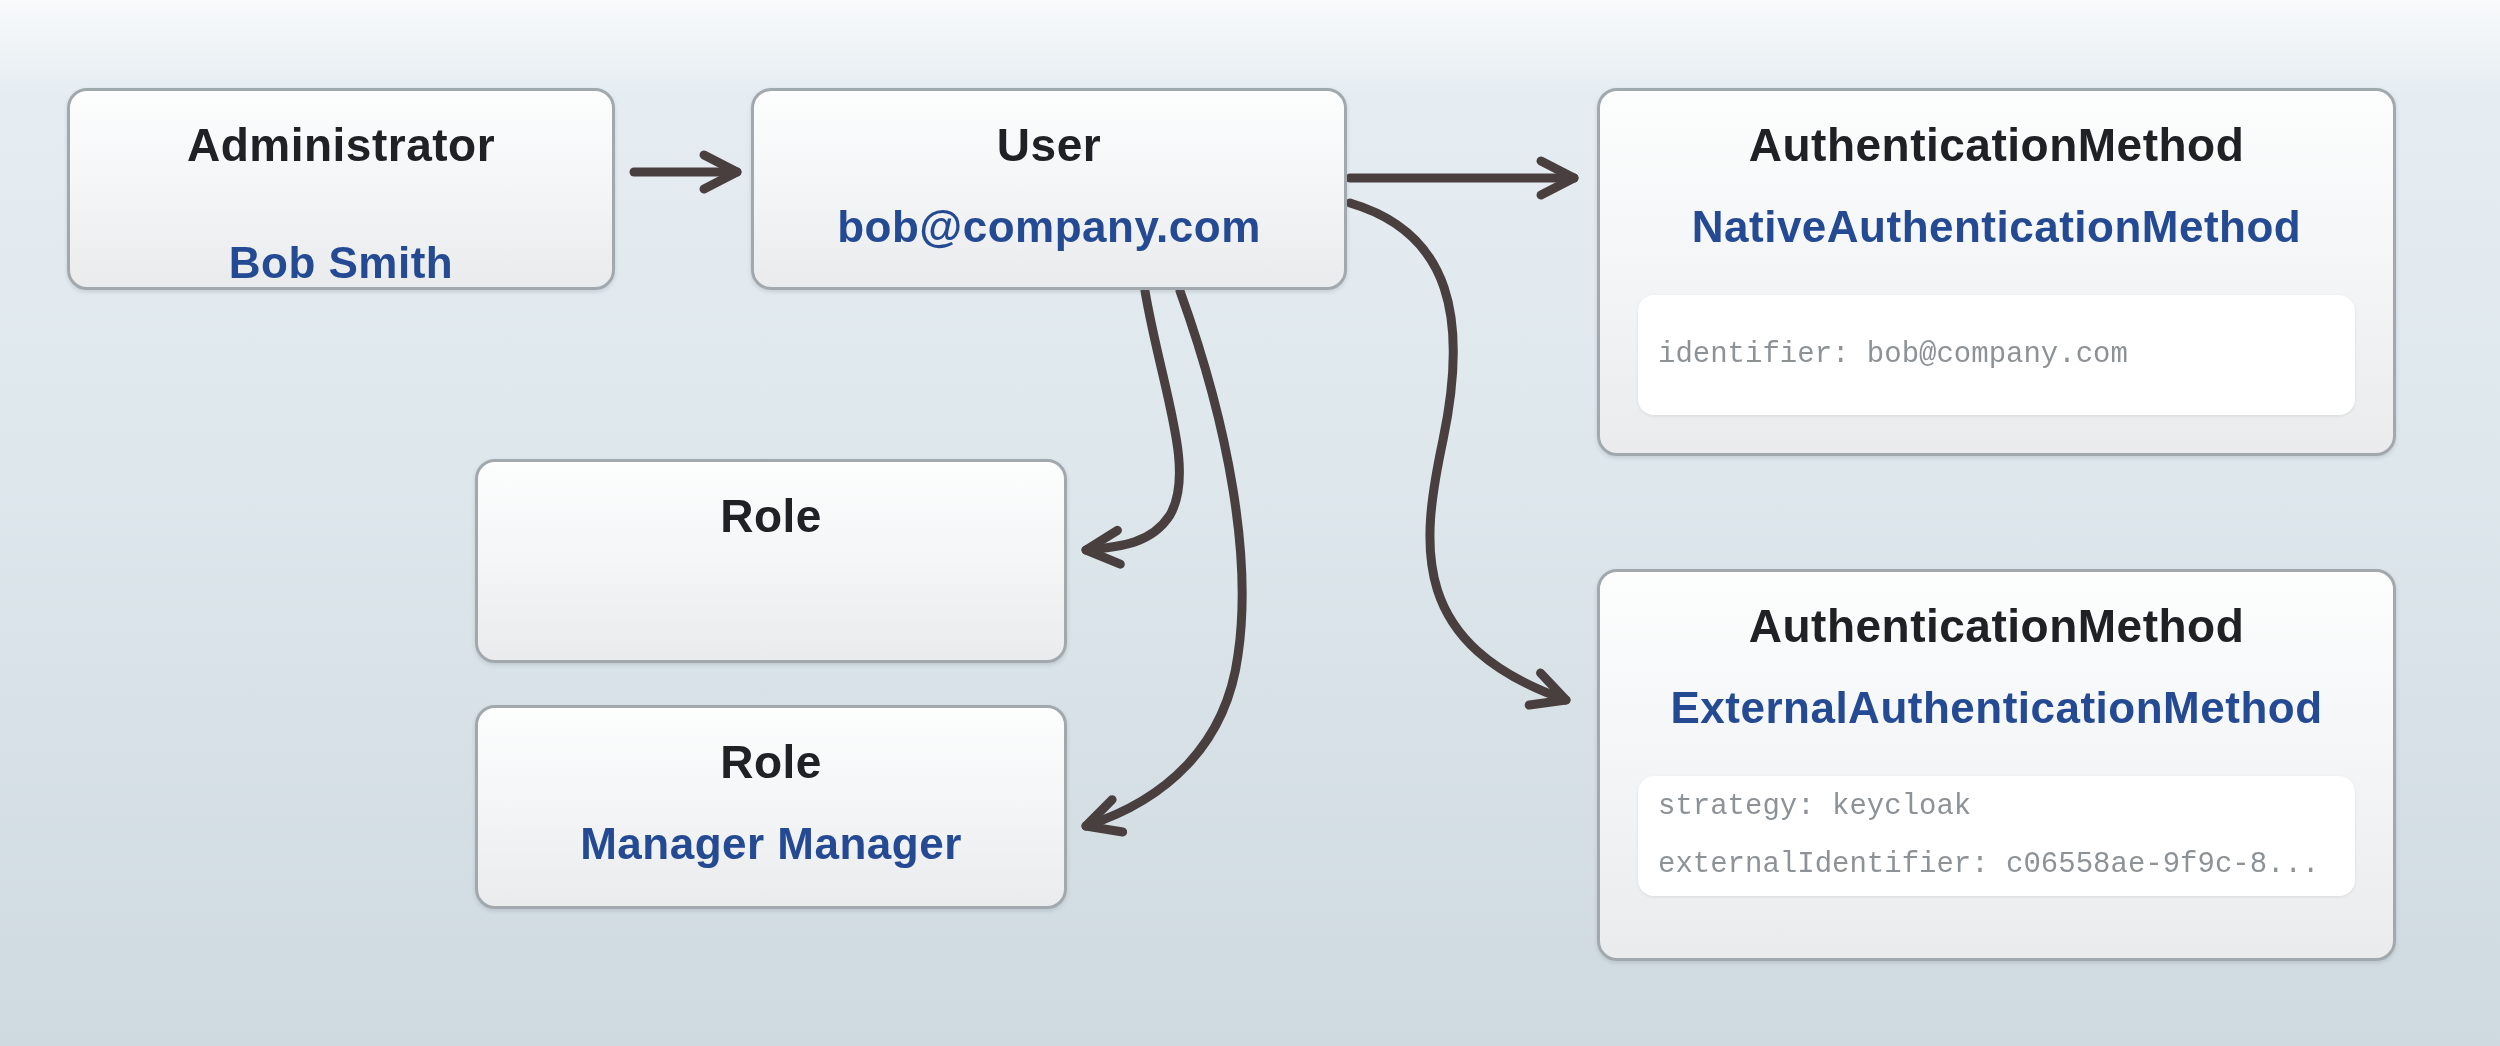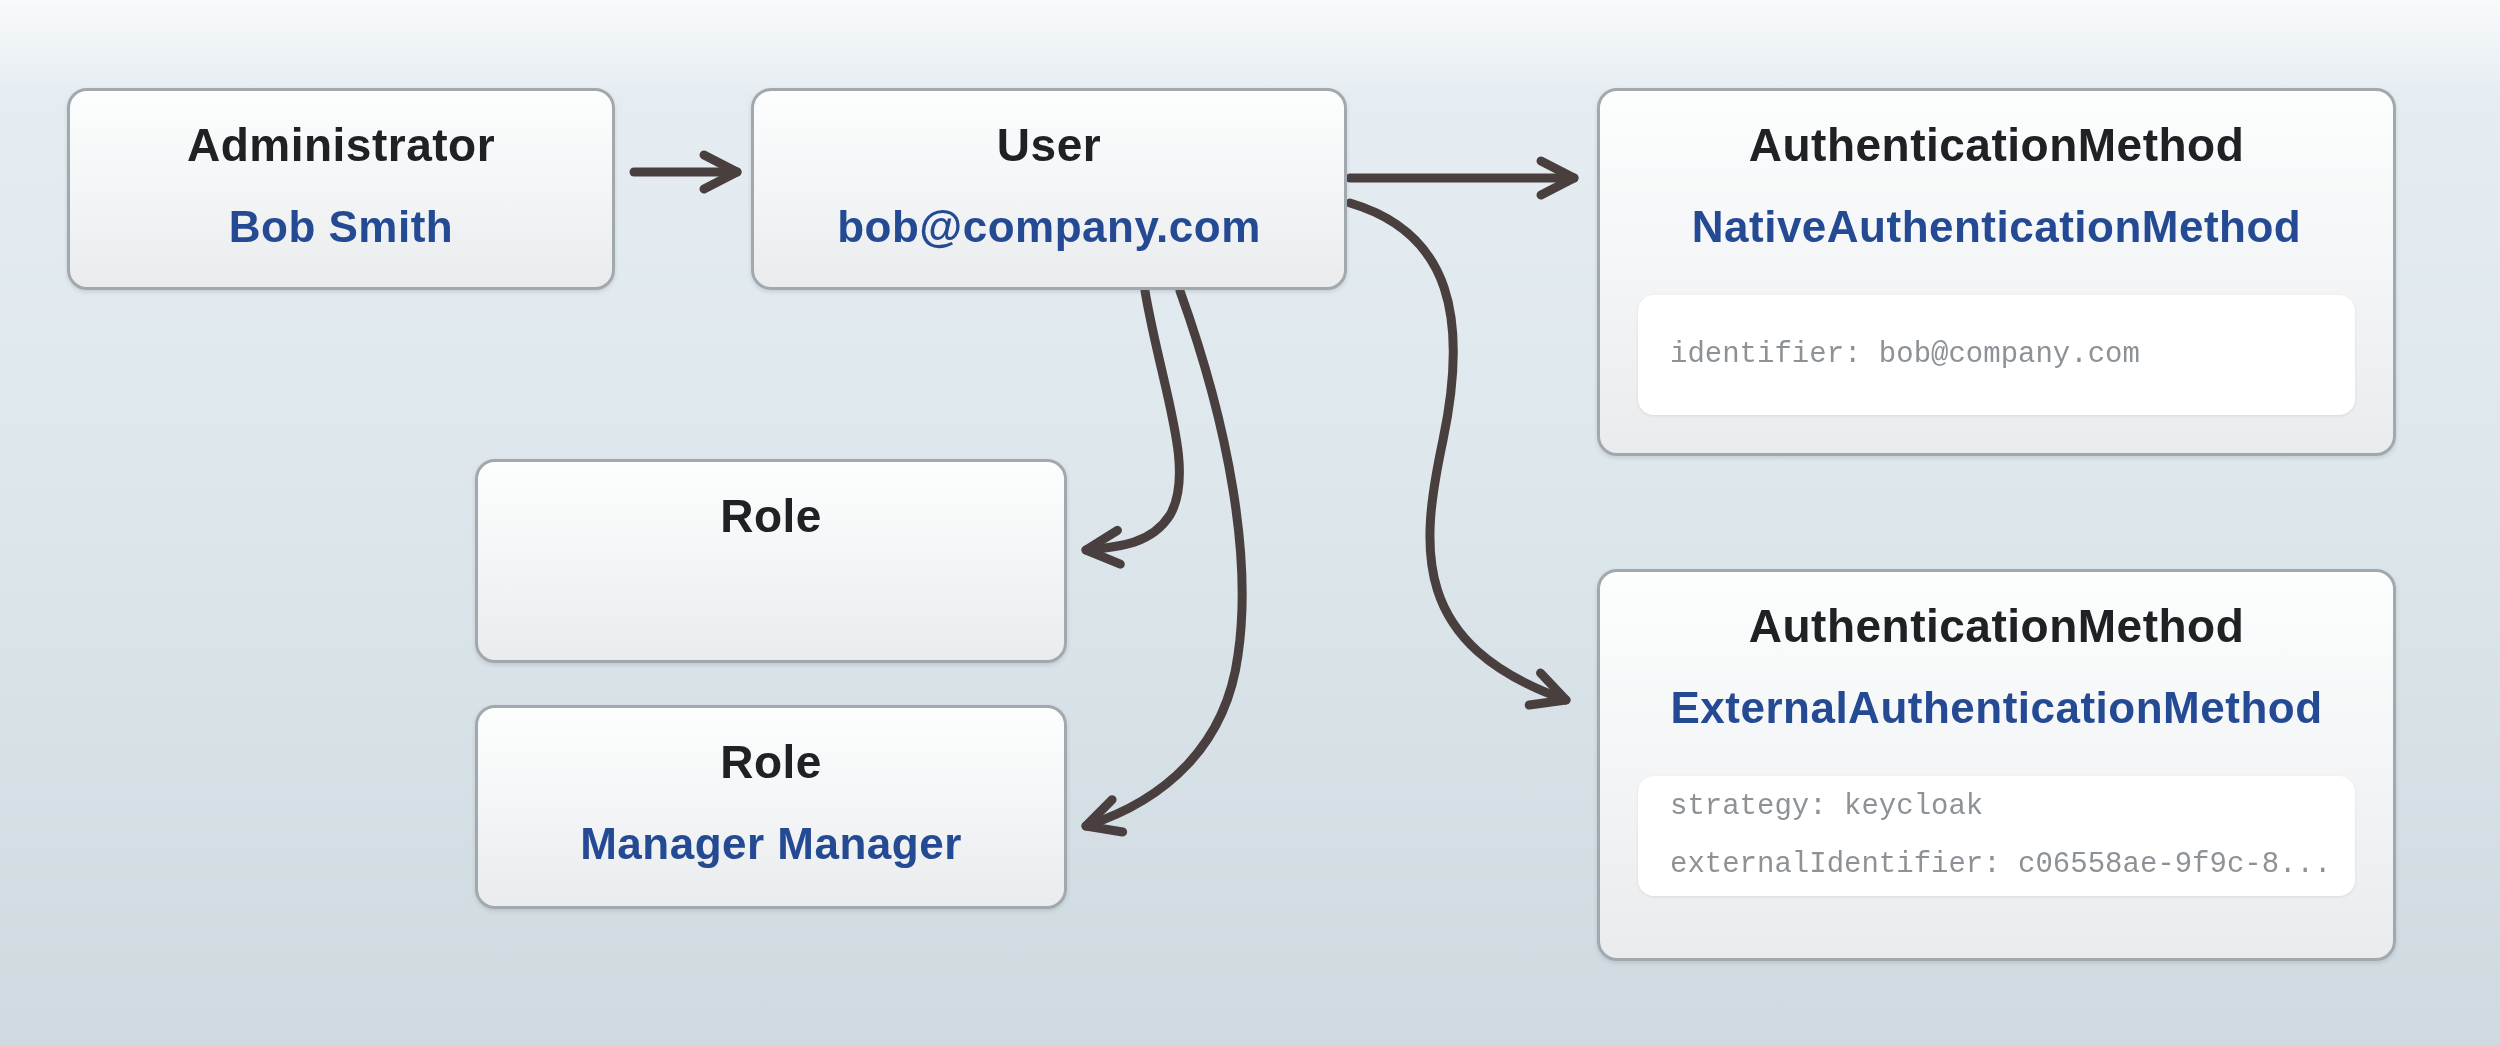--- a/index.html
+++ b/index.html
@@ -29,26 +29,26 @@
   }
   .node .subtitle {
     margin-top:26px; font-weight:700; font-size:44px; line-height:56px;
     color:var(--accent-blue,#254a94); letter-spacing:0.5px;
   }
   .attrs {
     margin-top:40px; width:calc(100% - 76px); height:120px;
     background:#ffffff; border-radius:16px;
     box-shadow:0 1px 3px rgba(80,90,100,.12);
     display:flex; flex-direction:column; justify-content:center;
-    padding:0 32px; box-sizing:border-box; text-align:left;
+    padding:0 20px; box-sizing:border-box; text-align:left;
     font-family:"Liberation Mono","DejaVu Sans Mono",monospace;
     font-size:29px; line-height:58px; color:var(--attr-color,#8d9297);
     white-space:pre; overflow:hidden;
   }
-  .box-admin         { left:67px;   top:88px;  width:548px; height:202px; }
+  .box-admin         { left:67px;   top:88px;  width:548px; height:202px;gap:36px; }
   .box-user          { left:751px;  top:88px;  width:596px; height:202px; }
   .box-native        { left:1597px; top:88px;  width:799px; height:368px; }
   .box-role-order    { left:475px;  top:459px; width:592px; height:204px; }
   .box-role-customer { left:475px;  top:705px; width:592px; height:204px; }
   .box-external      { left:1597px; top:569px; width:799px; height:392px; }
 </style>
 </head>
 <body>
 
 <div class="canvas">

